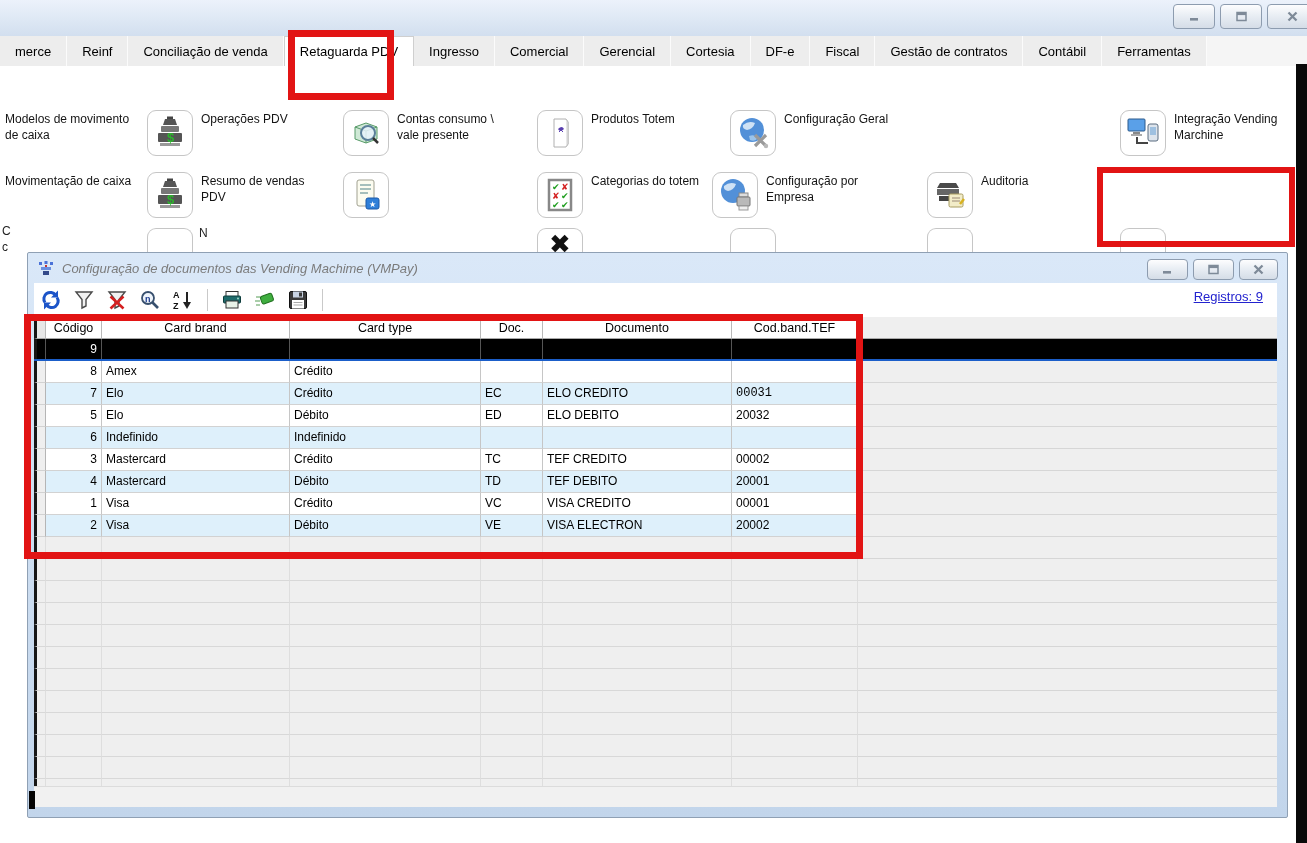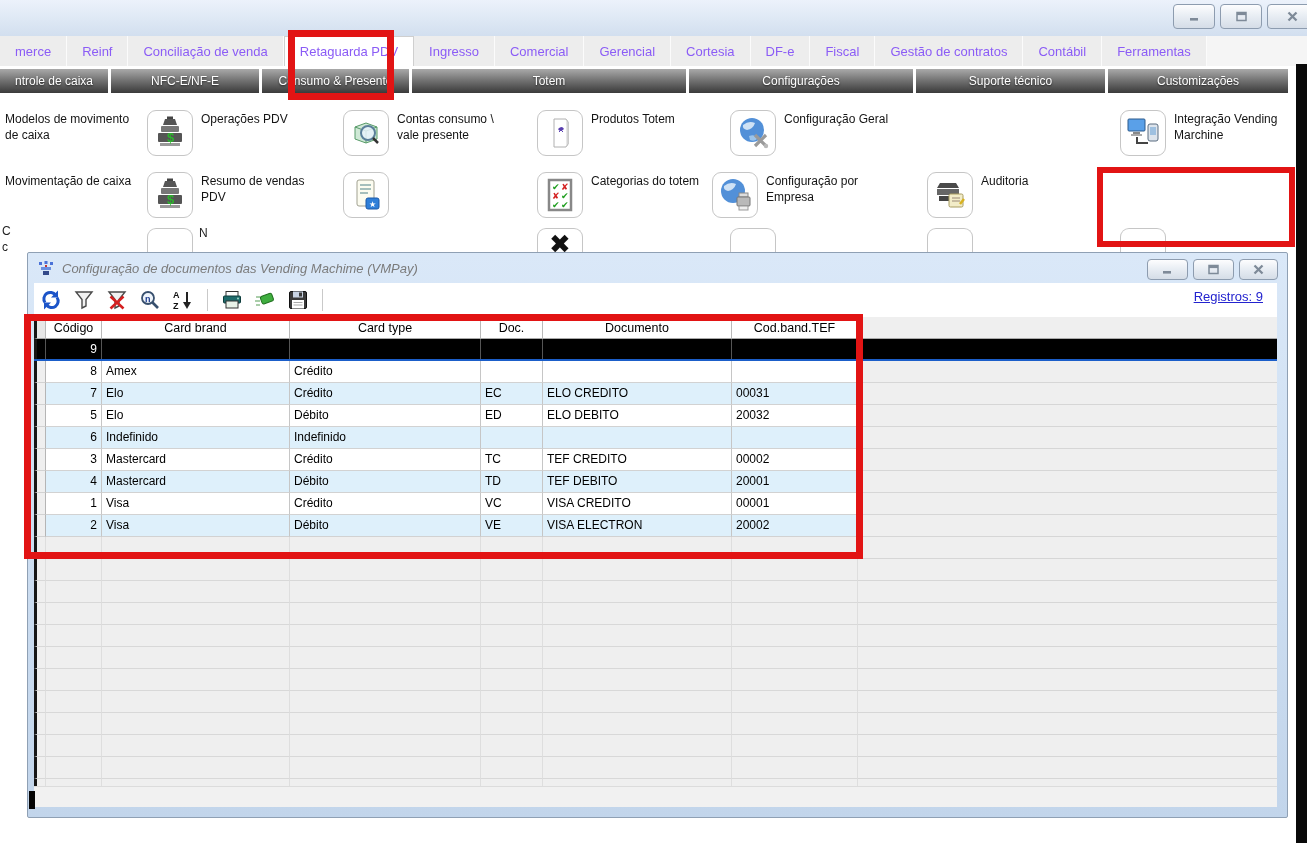--- a/index.html
+++ b/index.html
@@ -16,21 +16,21 @@
            display:flex;align-items:center;justify-content:center;color:#7e8a98;}
   .win-btn:last-child{width:48px;}
   .win-btn svg{width:13px;height:11px;display:block;}
   .win-controls.dlg{top:6px;right:9px;left:auto;}
   .win-controls.dlg .win-btn{width:39px;height:19px;}
   .win-controls.dlg .win-btn:last-child{width:37px;}
 
   
   .tab-bar{position:absolute;top:36px;left:0;width:1307px;height:30px;background:#f5f5f5;
            display:flex;align-items:stretch;overflow:hidden;}
-  .tab{padding:10px 15px;display:flex;align-items:center;font-size:13px;color:#8b5cf6;
+  .tab{padding:10px 15px;display:flex;align-items:center;font-size:13px;color:#000000;
        background:#ededed;border-right:1px solid #fbfbfb;white-space:nowrap;}
   .tab.active{background:#fff;border:1px solid #cfcfcf;border-bottom:none;}
 
   
   .ribbon{position:absolute;top:69px;left:0;height:24px;display:flex;gap:3px;}
   .ribbon-sec{height:24px;color:#fff;font-size:12px;display:flex;align-items:center;
               justify-content:center;white-space:nowrap;overflow:hidden;
               background:linear-gradient(#a9a9a9,#757575 45%,#3a3a3a);
               text-shadow:0 1px 2px rgba(0,0,0,.65);}
 
@@ -130,29 +130,20 @@
       <div class="tab">Comercial</div>
       <div class="tab">Gerencial</div>
       <div class="tab">Cortesia</div>
       <div class="tab">DF-e</div>
       <div class="tab">Fiscal</div>
       <div class="tab">Gestão de contratos</div>
       <div class="tab">Contábil</div>
       <div class="tab">Ferramentas</div>
     </div>
 
-  <div class="ribbon" id="ribbon">
-      <div class="ribbon-sec" style="width: 108px;">ntrole de caixa</div>
-      <div class="ribbon-sec" style="width: 148px;">NFC-E/NF-E</div>
-      <div class="ribbon-sec" style="width: 147px;">Consumo &amp; Presente</div>
-      <div class="ribbon-sec" style="width: 274px;">Totem</div>
-      <div class="ribbon-sec" style="width: 224px;">Configurações</div>
-      <div class="ribbon-sec" style="width: 189px;">Suporte técnico</div>
-      <div class="ribbon-sec" style="width: 180px;">Customizações</div>
-    </div>
 
   <div class="content" id="menu-area">
       <div class="menu-item" style="left: 5px; top: 110px;">
         <div class="mi-label" style="width: 132px;">Modelos de movimento de caixa</div>
       </div>
       <div class="menu-item" style="left: 5px; top: 172px;">
         <div class="mi-label" style="width: 132px;">Movimentação de caixa</div>
       </div>
       <div class="menu-item" style="left: 147px; top: 110px;">
         <div class="mi-icon">
@@ -417,21 +408,21 @@
             <div class="gcell" style="flex: 0 0 126px;"></div>
             <div class="filler"></div>
           </div>
           <div class="grow alt">
             <div class="gcell ind"></div>
             <div class="gcell num" style="flex: 0 0 56px;">7</div>
             <div class="gcell" style="flex: 0 0 188px;">Elo</div>
             <div class="gcell" style="flex: 0 0 191px;">Crédito</div>
             <div class="gcell" style="flex: 0 0 62px;">EC</div>
             <div class="gcell" style="flex: 0 0 189px;">ELO CREDITO</div>
-            <div class="gcell" style="flex: 0 0 126px;">00031</div>
+            <div class="gcell" style="flex: 0 0 126px; font-family: Liberation Mono, monospace;">00031</div>
             <div class="filler"></div>
           </div>
           <div class="grow">
             <div class="gcell ind"></div>
             <div class="gcell num" style="flex: 0 0 56px;">5</div>
             <div class="gcell" style="flex: 0 0 188px;">Elo</div>
             <div class="gcell" style="flex: 0 0 191px;">Débito</div>
             <div class="gcell" style="flex: 0 0 62px;">ED</div>
             <div class="gcell" style="flex: 0 0 189px;">ELO DEBITO</div>
             <div class="gcell" style="flex: 0 0 126px;">20032</div>

